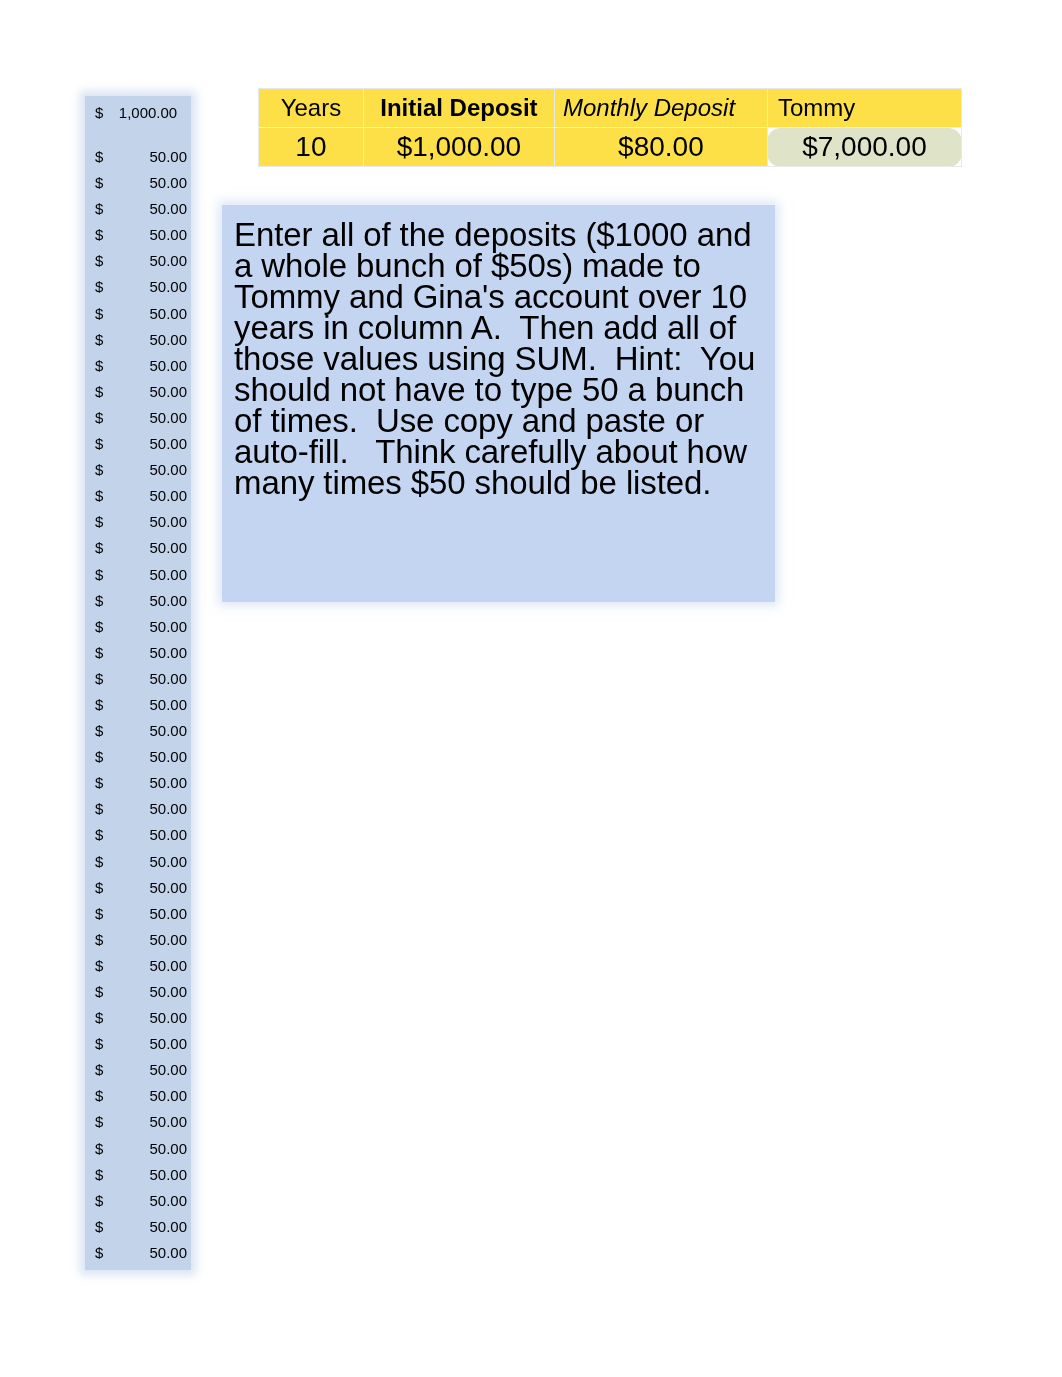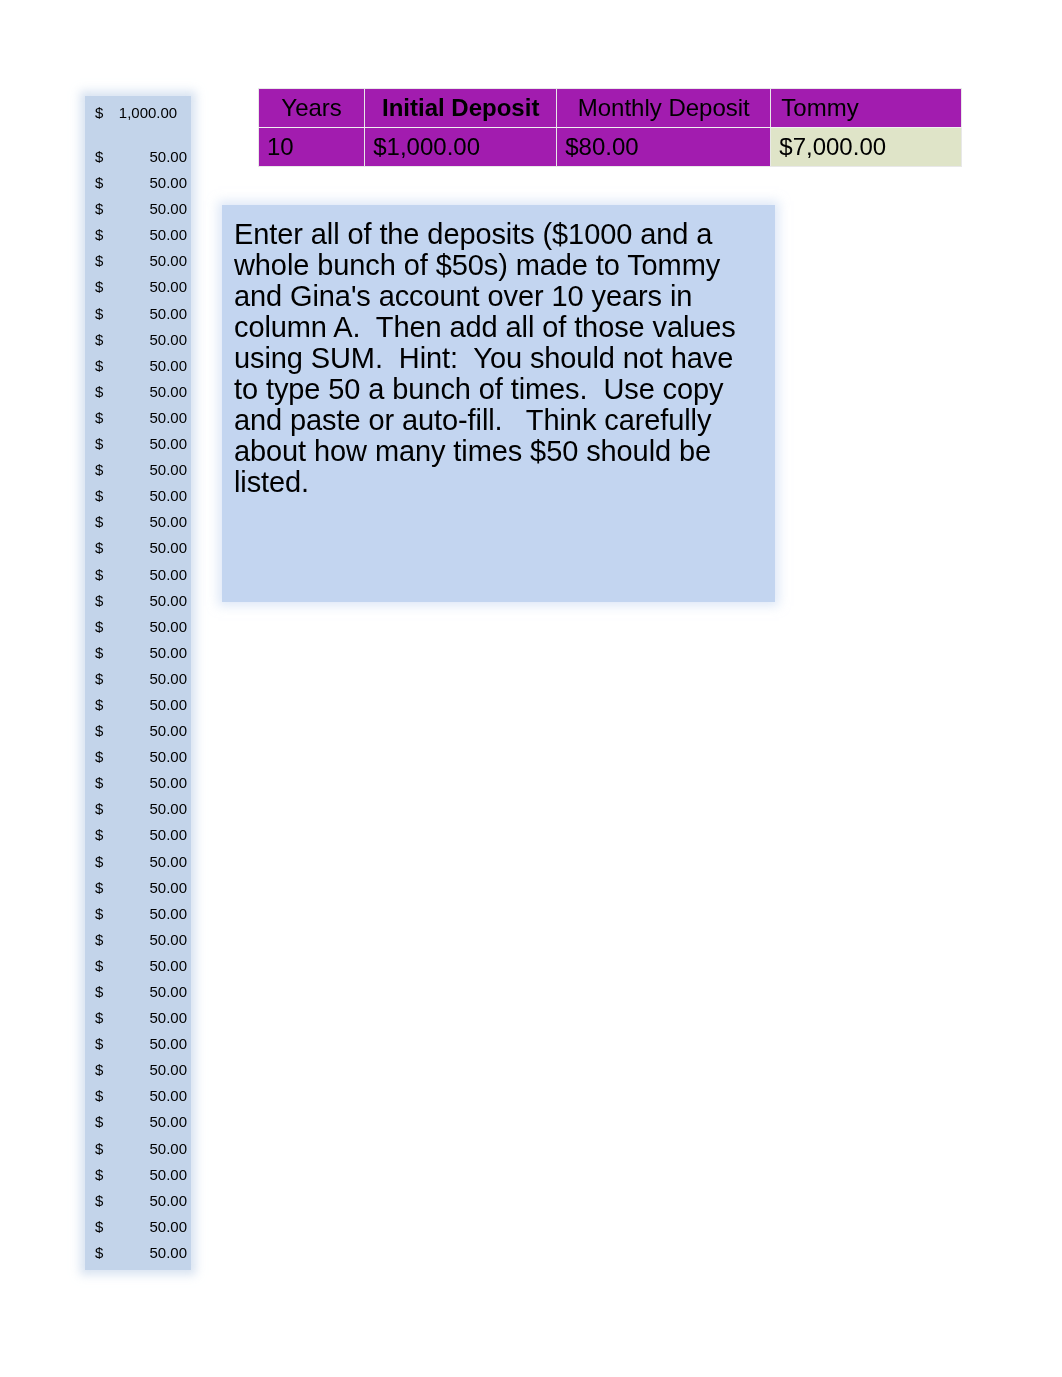--- a/index.html
+++ b/index.html
@@ -65,60 +65,61 @@
   #summary-table {
     position: absolute;
     left: 258px;
     top: 88px;
     width: 704px;
     border-collapse: collapse;
     font-size: 24px;
   }
   #summary-table td {
     border: 1px solid #e8e8e8;
-    background: #a21caf;
+    background: #fde047;
     padding: 3px 8px;
     height: 32px;
     white-space: nowrap;
   }
   #summary-table tr.head-row td {
     text-align: center;
     font-size: 24px;
     border-bottom: 1px solid #f0f0f0;
   }
   #summary-table tr.head-row td.c-years   { text-align: center; }
   #summary-table tr.head-row td.c-initial { text-align: center; font-weight: bold; }
-  #summary-table tr.head-row td.c-monthly { text-align: center; }
+  #summary-table tr.head-row td.c-monthly { text-align: left; font-style: italic; }
   #summary-table tr.head-row td.c-total   { text-align: left; padding-left: 10px; }
   #summary-table tr.value-row td {
-    text-align: left;
-    font-size: 24px;
+    text-align: center;
+    font-size: 28px;
   }
   #summary-table td.c-years   { width: 104px; }
   #summary-table td.c-initial { width: 184px; }
   #summary-table td.c-monthly { width: 210px; }
   #summary-table td.c-total   { width: 206px; }
   #summary-table tr.value-row td.total-cell {
     background: #dfe4c8;
+    border-radius: 14px;
   }
 
   
   #instruction-box {
     position: absolute;
     left: 222px;
     top: 205px;
     width: 553px;
     height: 397px;
     background: #c3d5f0;
     box-shadow: 0 0 10px 4px rgba(195,213,240,0.55);
     box-sizing: border-box;
     padding: 14px 16px 10px 12px;
   }
   #instruction-text {
-    font-size: 29px;
+    font-size: 33px;
     line-height: 31px;
     color: #000000;
     white-space: pre-wrap;
     letter-spacing: -0.1px;
   }
 </style>
 </head>
 <body>
 
 <div id="deposit-column">

